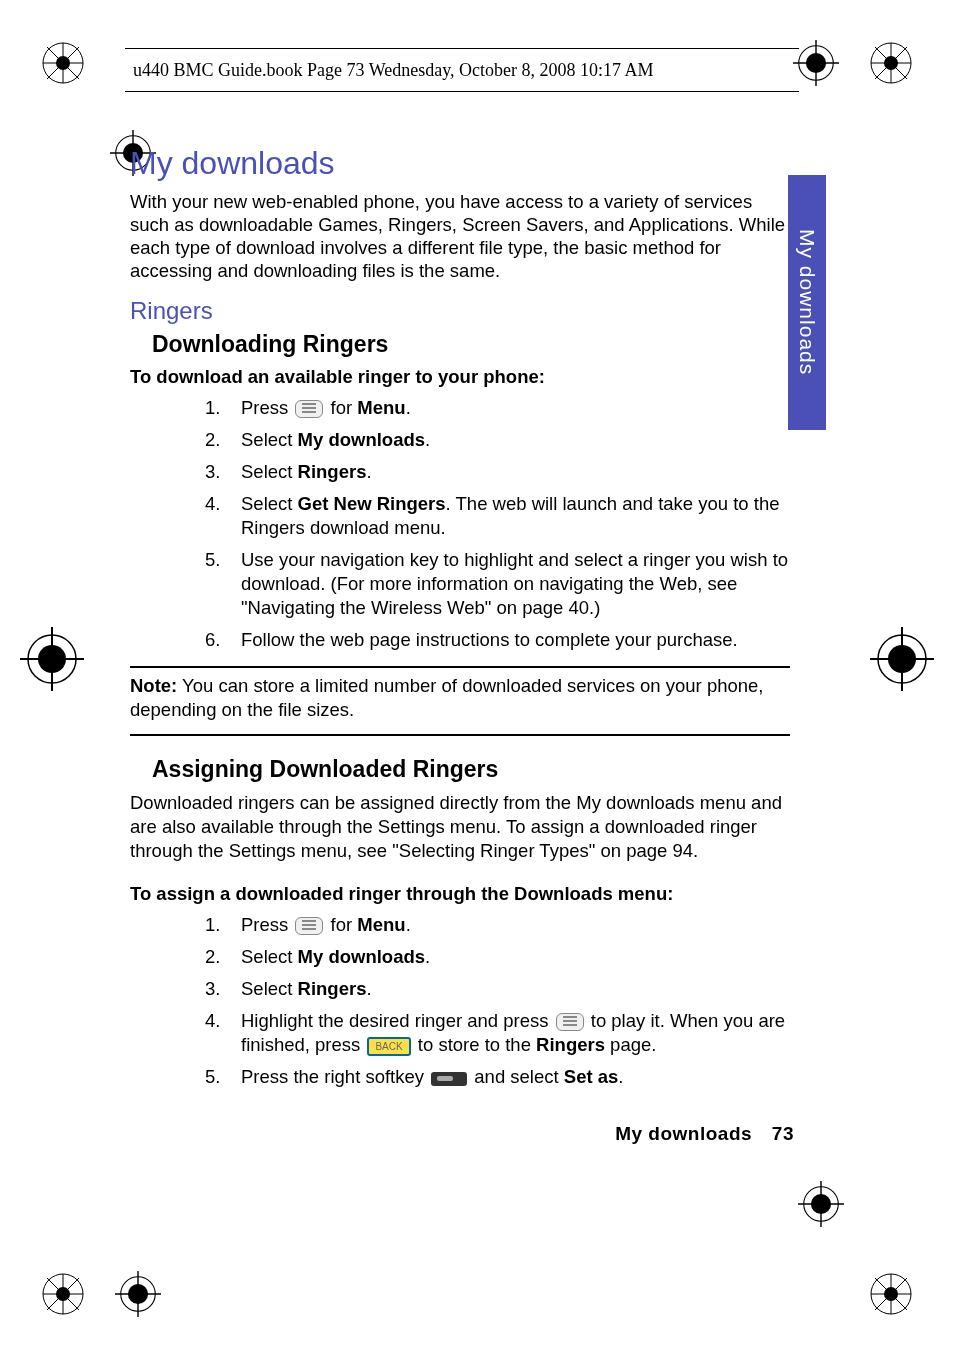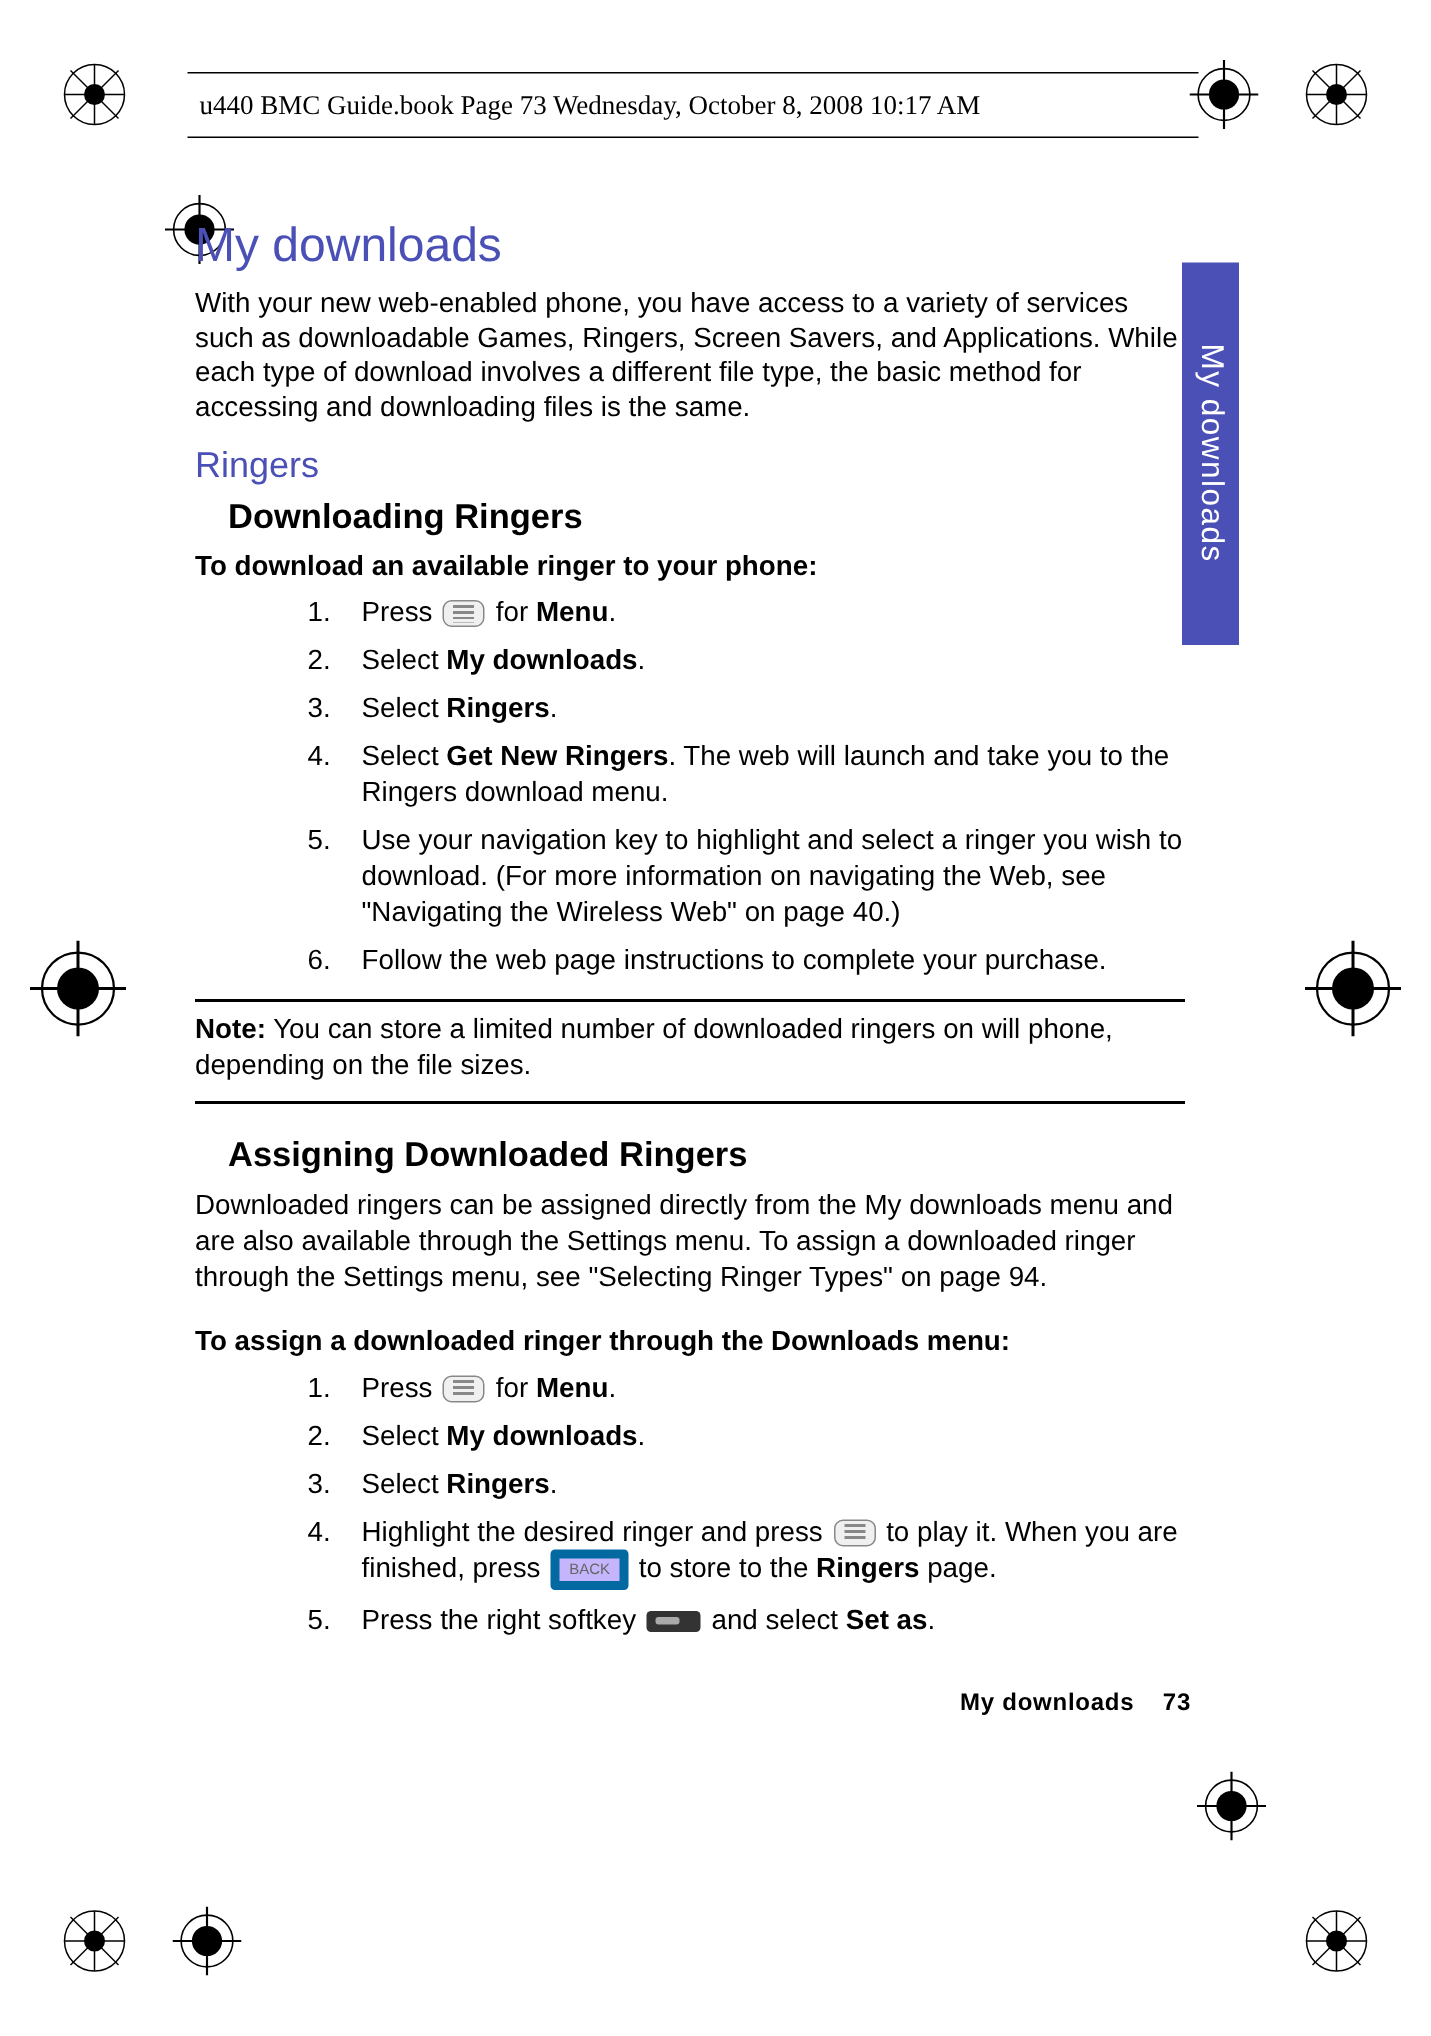--- a/index.html
+++ b/index.html
@@ -131,24 +131,24 @@
     .icon-key.menu::before {
       content: "";
       position: absolute;
       top: 2px; left: 6px;
       width: 14px; height: 12px;
       background: repeating-linear-gradient(#888 0 2px, transparent 2px 4px);
     }
     .icon-back {
       display: inline-block;
       padding: 1px 6px;
-      border: 6px solid #0369a1;
+      border: 2px solid #0369a1;
       border-radius: 3px;
       font-size: 10px;
-      background: #c4b5fd;
+      background: #fde047;
       vertical-align: middle;
       color: #666;
       margin: 0 2px;
     }
     .icon-softkey {
       display: inline-block;
       width: 36px;
       height: 14px;
       background: #333;
       border-radius: 3px;
@@ -172,21 +172,21 @@
     }
     .p-body {
       font-size: 18.5px;
       line-height: 1.3;
       margin-bottom: 20px;
     }
     .footer {
       position: absolute;
       bottom: 212px;
       right: 160px;
-      font-size: 16px;
+      font-size: 19px;
       font-weight: bold;
       letter-spacing: 0.5px;
     }
     .footer .page-num { margin-left: 14px; }
   </style>
 </head>
 <body>
 
 <div class="crop-mark crop-tl">
   <svg viewBox="0 0 46 46">
@@ -324,21 +324,21 @@
       <span class="num">5.</span>
       <span class="txt">Use your navigation key to highlight and select a ringer you wish to download. (For more information on navigating the Web, see "Navigating the Wireless Web" on page 40.)</span>
     </li>
     <li>
       <span class="num">6.</span>
       <span class="txt">Follow the web page instructions to complete your purchase.</span>
     </li>
   </ol>
 
   <hr class="hr-thick">
-  <p class="note-block"><span class="bold">Note:</span><span> You can store a limited number of downloaded ringers on will phone, depending on the file sizes.</span></p>
+  <p class="note-block"><span class="bold">Note:</span><span> You can store a limited number of downloaded services on your phone, depending on the file sizes.</span></p>
   <hr class="hr-thick">
 
   <div style="height:14px"></div>
   <h3 class="h3">Assigning Downloaded Ringers</h3>
   <p class="p-body">Downloaded ringers can be assigned directly from the My downloads menu and are also available through the Settings menu. To assign a downloaded ringer through the Settings menu, see "Selecting Ringer Types" on page 94.</p>
   <p class="h4">To assign a downloaded ringer through the Downloads menu:</p>
 
   <ol class="list">
     <li>
       <span class="num">1.</span>

